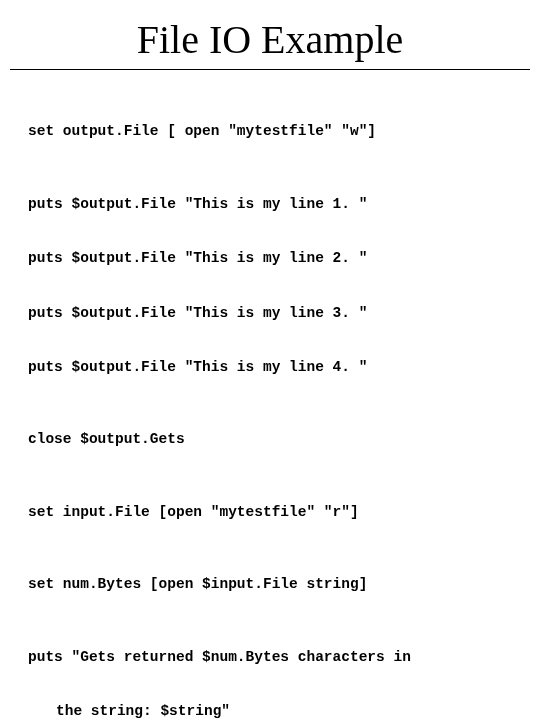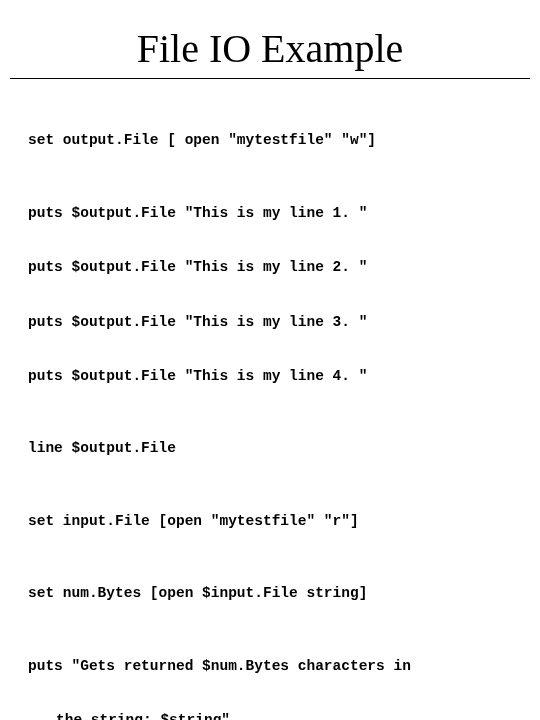--- a/index.html
+++ b/index.html
@@ -5,21 +5,21 @@
     * { margin:0; padding:0; box-sizing:border-box; }
     body {
       width:540px; height:720px;
       background:#fff;
       font-family:"Times New Roman", Times, serif;
       color:#000;
       position:relative;
     }
     .page {
       width:540px; height:720px;
-      padding:28px 20px 20px 20px;
+      padding:19px 20px 20px 20px;
     }
     .title {
       font-size:40px;
       font-weight:normal;
       text-align:center;
       line-height:1.05;
       margin-bottom:8px;
     }
     .divider {
       border:none;
@@ -45,21 +45,21 @@
   <h1 class="title">File IO Example</h1>
   <hr class="divider">
   <div class="code">
     <span class="line">set output.File [ open "mytestfile" "w"]</span>
     <span class="blank"></span>
     <span class="line">puts $output.File "This is my line 1. "</span>
     <span class="line">puts $output.File "This is my line 2. "</span>
     <span class="line">puts $output.File "This is my line 3. "</span>
     <span class="line">puts $output.File "This is my line 4. "</span>
     <span class="blank"></span>
-    <span class="line">line $output.File</span>
+    <span class="line">close $output.Gets</span>
     <span class="blank"></span>
     <span class="line">set input.File [open "mytestfile" "r"]</span>
     <span class="blank"></span>
     <span class="line">set num.Bytes [open $input.File string]</span>
     <span class="blank"></span>
     <span class="line">puts "Gets returned $num.Bytes characters in</span>
     <span class="line indent">the string: $string"</span>
     <span class="blank"></span>
     
     <span class="blank"></span>

